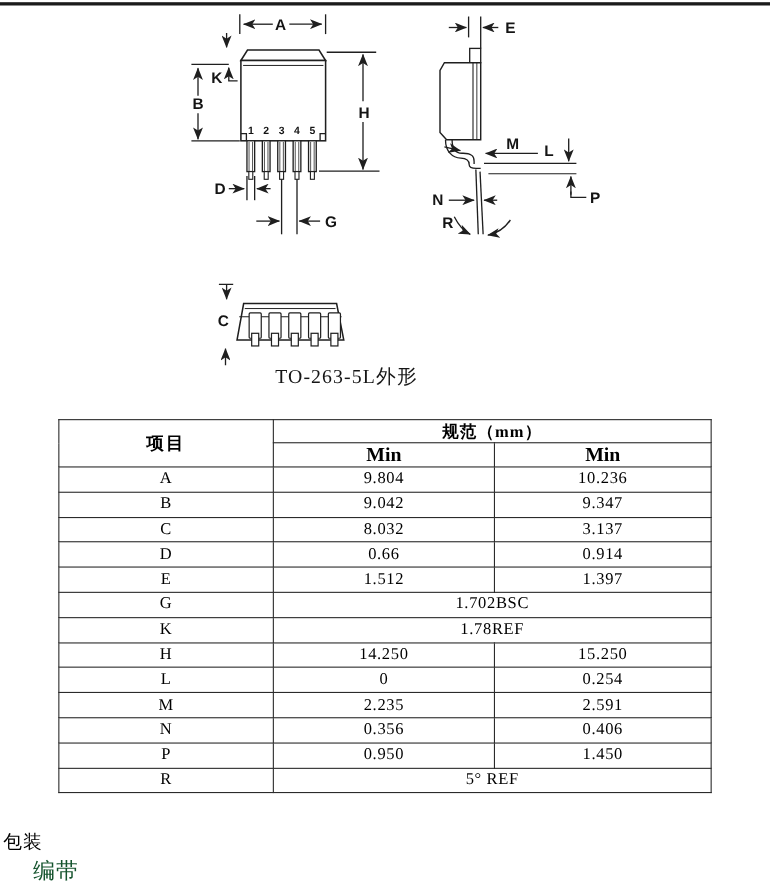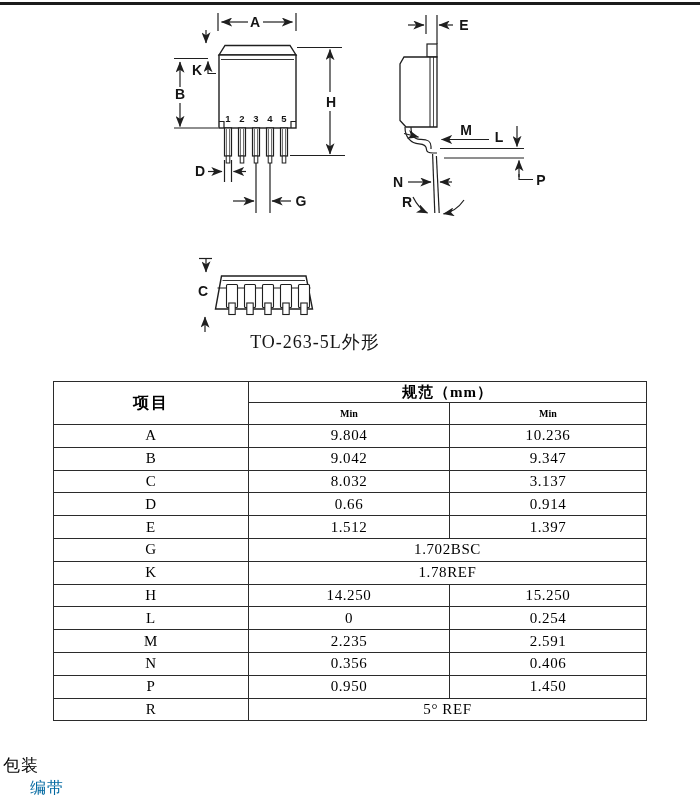--- a/index.html
+++ b/index.html
@@ -14,33 +14,33 @@
   .drawing-caption {
     position:absolute; top:330px; left:150px; width:330px; text-align:center;
     font-size:18px; letter-spacing:1px; color:#161616;
   }
   .dim-table-wrap { position:absolute; top:381px; left:53px; }
   table.dims { border-collapse:collapse; table-layout:fixed; width:593px; background:#fff; }
   table.dims td, table.dims th { border:1px solid #2b2b2b; text-align:center; vertical-align:middle; padding:0; }
   table.dims { border:1.5px solid #222; }
   th.item-head { font-size:16px; font-weight:bold; letter-spacing:2px; }
   th.spec-head { font-size:15px; font-weight:bold; height:20px; letter-spacing:1px; }
-  th.min-head { font-size:10px; font-weight:bold; height:21px; }
+  th.min-head { font-size:18px; font-weight:bold; height:21px; }
   td.val { font-size:15px; height:21.8px; letter-spacing:0.6px; }
   .table-caption {
     position:absolute; top:741px; left:0; width:700px; text-align:center;
     font-size:17px; letter-spacing:2px; color:#111;
   }
   .pack-heading {
     position:absolute; top:754px; left:3px;
     font-size:17px; font-weight:normal; letter-spacing:1px; color:#000;
   }
   .pack-sub {
     position:absolute; top:778px; left:30px;
-    font-size:16px; letter-spacing:1px; color:#0369a1;text-align:right;
+    font-size:20px; letter-spacing:1px; color:#14532d;text-align:right;
   }
 </style>
 </head>
 <body>
 
 <div class="page">
 
   <div class="top-rule"></div>
 
   <svg class="drawing-svg" width="700" height="366" viewBox="0 0 700 366">

